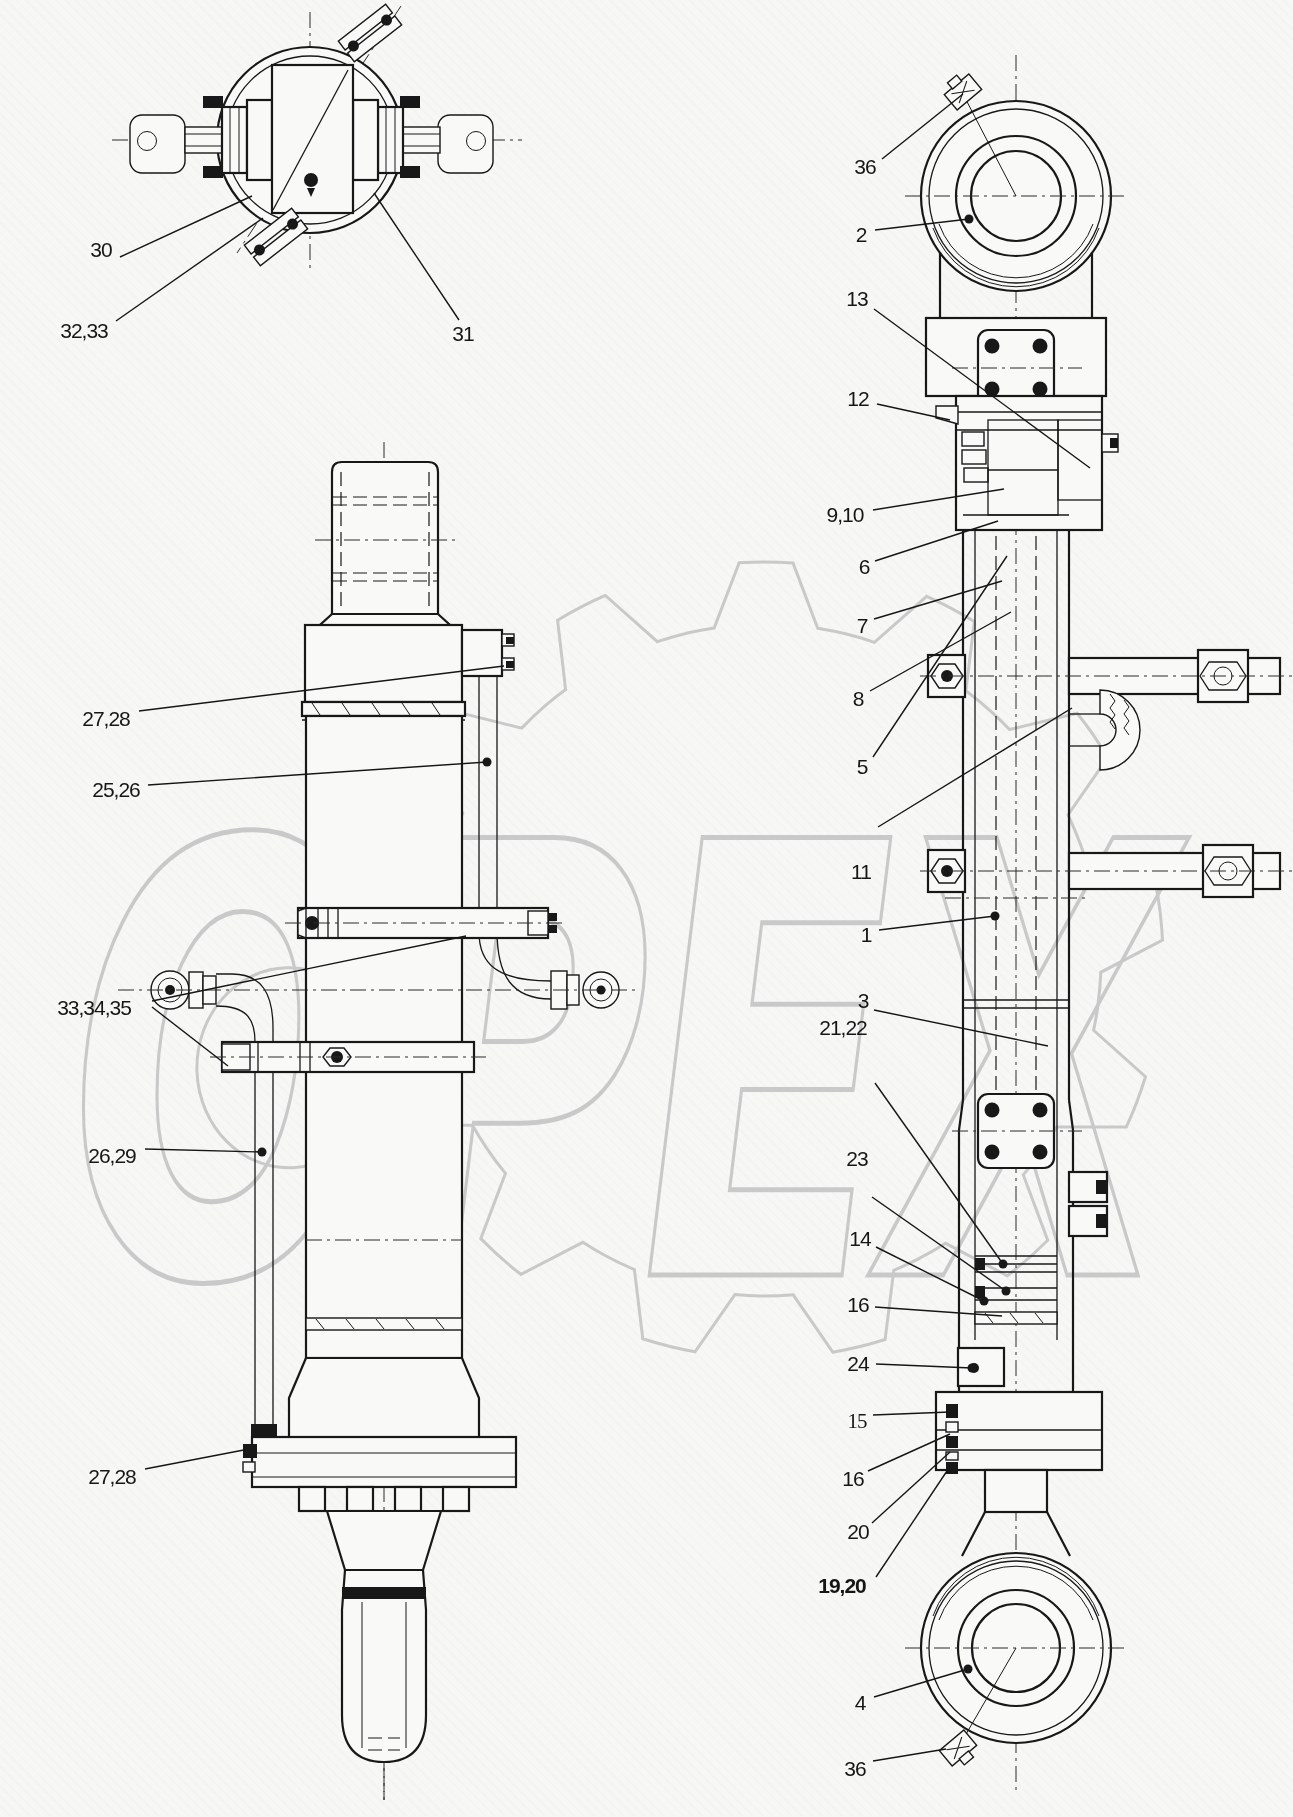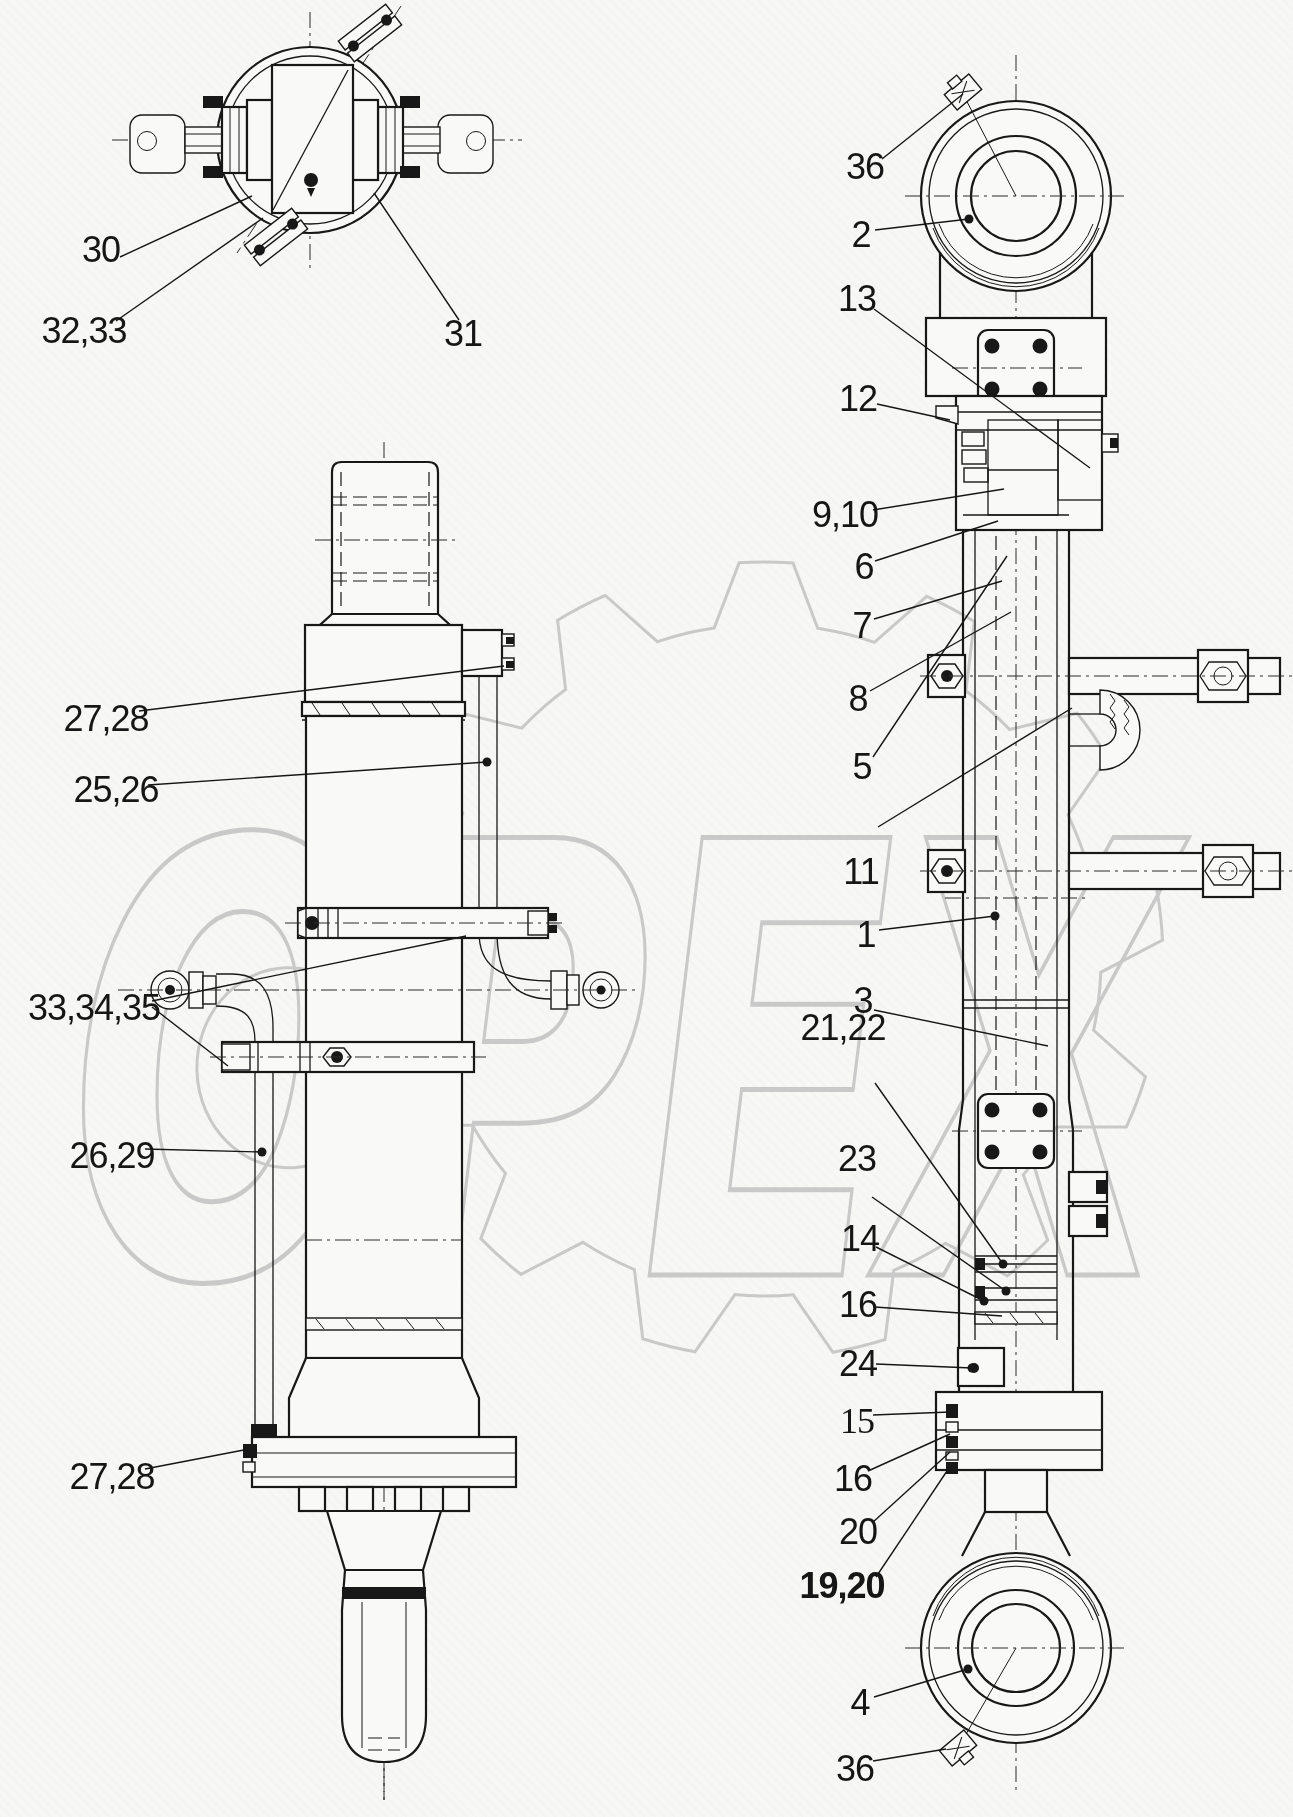--- a/index.html
+++ b/index.html
@@ -1,21 +1,21 @@
 <!DOCTYPE html>
 <html><head>
 <meta charset="utf-8">
 <style>
   html,body{margin:0;padding:0;background:#e8e8e8;}
   #page{position:relative;width:1293px;height:1817px;margin:0 auto;overflow:hidden;
         background:#f7f7f5;
         background-image:repeating-linear-gradient(45deg, rgba(0,0,0,0.013) 0 2px, transparent 2px 7px);
         font-family:"Liberation Sans", sans-serif;}
   #page svg{position:absolute;left:0;top:0;}
-  .callout{position:absolute;transform:translate(-50%,-50%);font-size:36px;letter-spacing:-1px;
+  .callout{position:absolute;transform:translate(-50%,-50%);font-size:21px;letter-spacing:-1px;
            color:#161616;white-space:nowrap;}
   
   .o   {fill:#f9f9f8;stroke:#181818;stroke-width:2.2;}
   .ow  {fill:#f9f9f8;stroke:#181818;stroke-width:1.4;}
   .ln  {fill:none;stroke:#181818;stroke-width:2.2;}
   .d   {fill:none;stroke:#181818;stroke-width:1.3;}
   .t   {fill:none;stroke:#181818;stroke-width:1;}
   .dk  {fill:#181818;stroke:none;}
   .cl  {fill:none;stroke:#2a2a2a;stroke-width:1;stroke-dasharray:16 5 3 5;}
   .dsh {fill:none;stroke:#181818;stroke-width:1.2;stroke-dasharray:14 6;}

